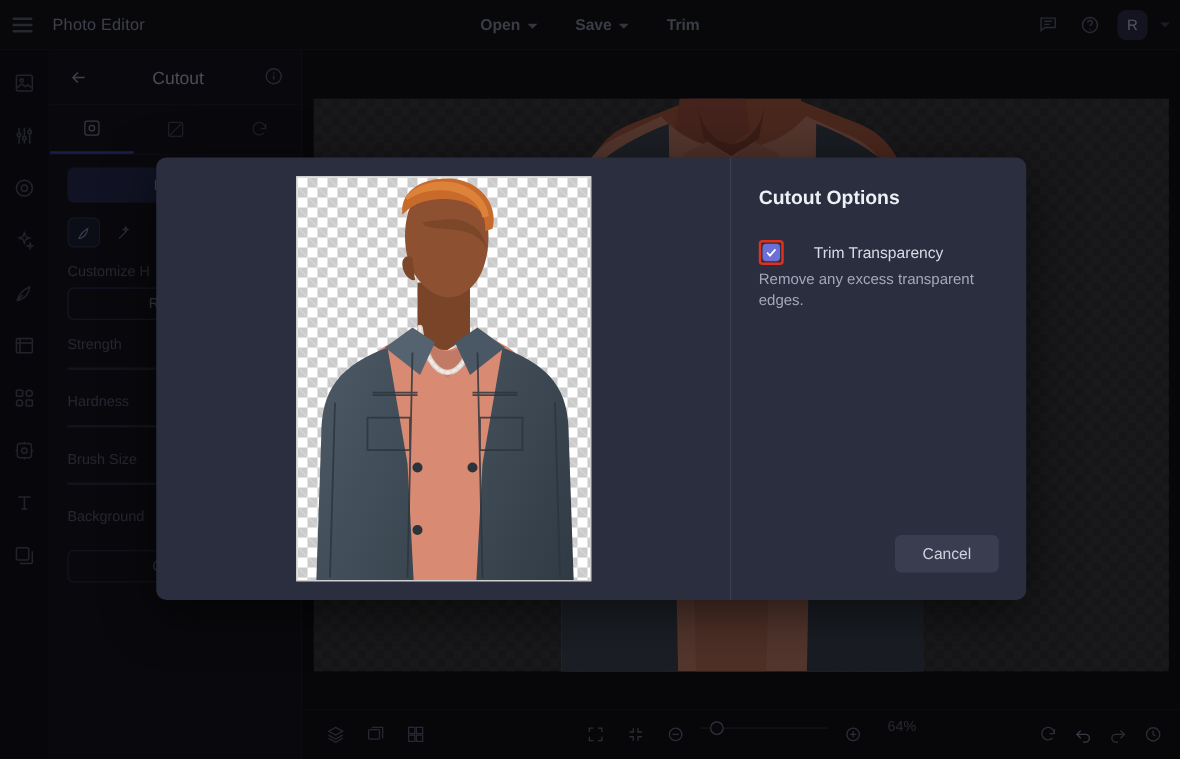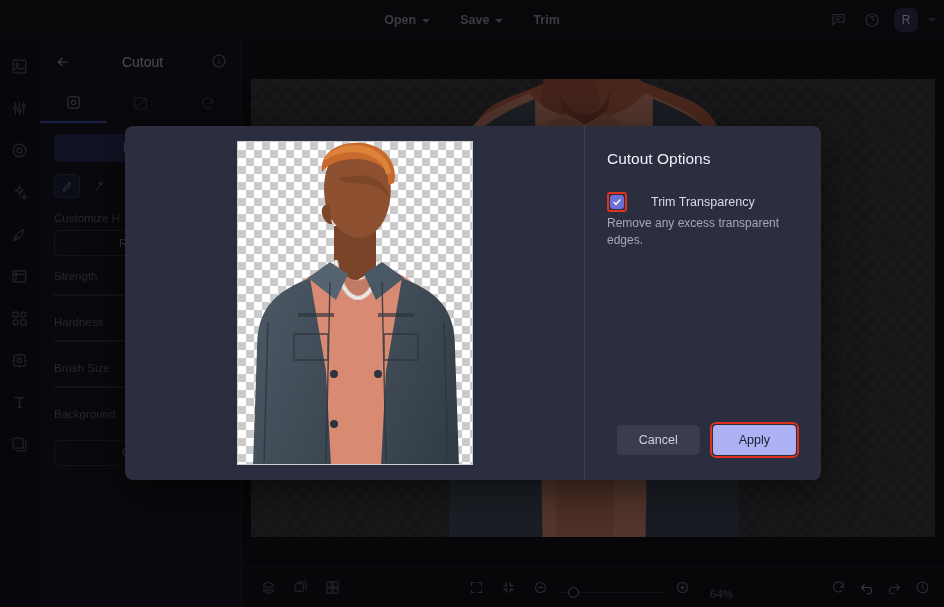--- a/index.html
+++ b/index.html
@@ -103,21 +103,21 @@
     overflow: hidden;
   }
   .canvas-person { position: absolute; left: 198px; top: -118px; width: 290px; height: 600px; }
 
   
   .bottombar { position: absolute; left: 242px; bottom: 0; width: 702px; height: 40px;
     background: #0b0b0e; border-top: 1px solid #18181e;
     display: flex; align-items: center; z-index: 5; }
   .bb-left { display: flex; gap: 8px; padding-left: 14px; }
   .bb-right { position: absolute; right: 10px; display: flex; align-items: center; gap: 4px; }
-  .bb-mid { position: absolute; left: 222px; display: flex; align-items: flex-end; gap: 8px; }
+  .bb-mid { position: absolute; left: 222px; display: flex; align-items: flex-start; gap: 8px; }
   .zoom-slider { position: relative; width: 102px; height: 14px; }
   .zoom-slider .ztrack { position: absolute; top: 6px; left: 0; right: 0; height: 1.5px;
     background: #2c2c36; }
   .zoom-slider .zknob { position: absolute; top: 1px; left: 8px; width: 11px; height: 11px;
     border-radius: 50%; border: 1.5px solid #7a7f92; background: #0f0f14; }
   .zoom-val { color: #5e6374; font-size: 11.5px; margin-left: 8px; width: 36px; }
 
   
   .overlay { position: absolute; inset: 0; background: rgba(5,5,8,.62); z-index: 20; }
   .modal { position: absolute; left: 125px; top: 126px; width: 696px; height: 354px;
@@ -127,21 +127,21 @@
     align-items: center; justify-content: center; border-right: 1px solid #3a3d4e; }
   .preview { width: 236px; height: 324px; position: relative; overflow: hidden;
     border: 1px solid #cfcfcf;
     background-color: #ffffff;
     background-image:
       linear-gradient(45deg, #cbcbcb 25%, transparent 25%, transparent 75%, #cbcbcb 75%),
       linear-gradient(45deg, #cbcbcb 25%, transparent 25%, transparent 75%, #cbcbcb 75%);
     background-size: 16px 16px; background-position: 0 0, 8px 8px;
   }
   .modal-right { flex: 1; padding: 24px 22px; position: relative; }
-  .modal-title { color: #eef0f7; font-size: 15.5px; font-weight: normal; margin-bottom: 24px; }
+  .modal-title { color: #eef0f7; font-size: 15.5px; font-weight: bold; margin-bottom: 24px; }
   .opt-row { display: flex; align-items: flex-start; gap: 24px; }
   .cb-hl { border: 2px solid #e0301e; border-radius: 3px; padding: 1px; display: inline-flex; }
   .checkbox { width: 14px; height: 14px; border-radius: 3px; background: #6c6fd6;
     display: flex; align-items: center; justify-content: center; cursor: pointer; }
   .opt-label { color: #d8dbe6; font-size: 12.5px; line-height: 20px; }
   .opt-desc { color: #a3a8ba; font-size: 12px; line-height: 17px; margin: 3px 0 14px 0;
     max-width: 210px; }
   .modal-actions { position: absolute; right: 22px; bottom: 22px;
     display: flex; align-items: center; gap: 10px; }
   .btn-cancel { background: #3a3d4f; color: #cdd1de; border: none; border-radius: 5px;
@@ -150,20 +150,28 @@
   .btn-apply { background: #aeb2f5; color: #1c1f2e; border: none; border-radius: 4px;
     padding: 8px 26px; font-size: 12.5px; cursor: pointer; font-family: inherit; }
   svg { display: block; }
 </style>
 </head>
 <body>
 
 <div id="app">
 
   <div class="topbar">
+    <div class="tb-left">
+      <div class="hamburger">
+          <i></i>
+          <i></i>
+          <i></i>
+        </div>
+      <div class="app-title">Photo Editor</div>
+    </div>
 
     <div class="tb-center">
       <div class="menu-btn">
         <span>Open</span>
         <span class="caret"></span>
       </div>
       <div class="menu-btn">
         <span>Save</span>
         <span class="caret"></span>
       </div>
@@ -506,20 +514,17 @@
               </svg>
           </span>
         </span>
         <span class="opt-label">Trim Transparency</span>
       </div>
       <div class="opt-desc">Remove any excess transparent edges.</div>
 
 
       <div class="modal-actions">
         <button class="btn-cancel">Cancel</button>
-        <span class="apply-hl">
-          <button class="btn-apply">Apply</button>
-        </span>
       </div>
     </div>
   </div>
 
 </div>
 
 </body></html>

